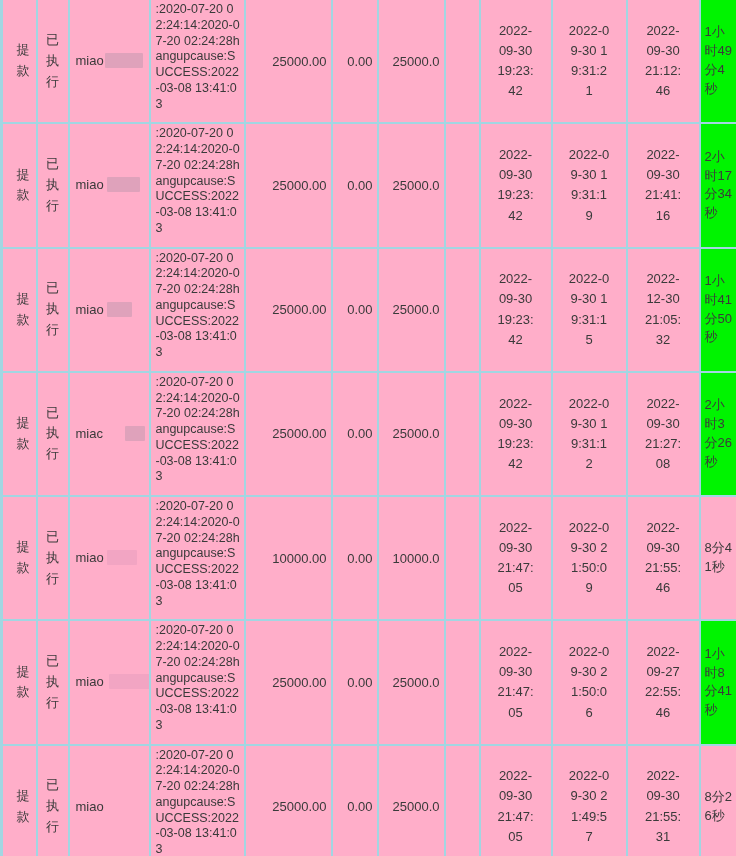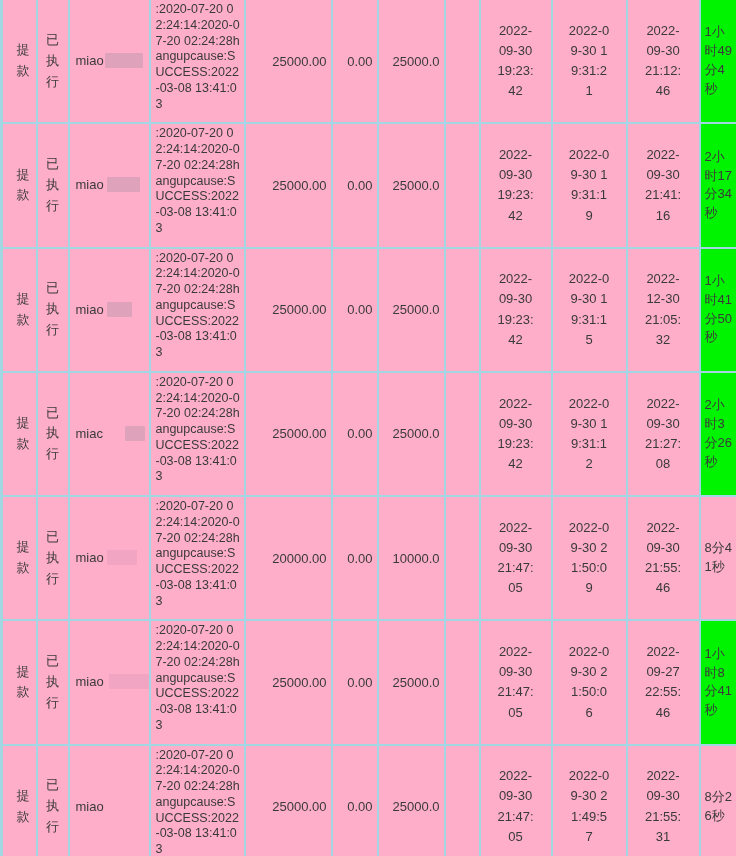--- a/index.html
+++ b/index.html
@@ -125,21 +125,21 @@
           <td class="c-date">2022-09-30 19:23:42</td>
           <td class="c-date">2022-09-30 19:31:12</td>
           <td class="c-date">2022-09-30 21:27:08</td>
           <td class="c-dur is-green">2小时3分26秒</td>
         </tr>
         <tr>
           <td class="c-type">提款</td>
           <td class="c-status">已执行</td>
           <td class="c-user"><span>miao</span><span class="censor light" style="width: 30px; margin-left: 3px;"></span></td>
           <td class="c-detail">:2020-07-20 02:24:14:2020-07-20 02:24:28hangupcause:SUCCESS:2022-03-08 13:41:03</td>
-          <td class="c-num">20000.00</td>
+          <td class="c-num">10000.00</td>
           <td class="c-num">0.00</td>
           <td class="c-num">10000.0</td>
           <td></td>
           <td class="c-date">2022-09-30 21:47:05</td>
           <td class="c-date">2022-09-30 21:50:09</td>
           <td class="c-date">2022-09-30 21:55:46</td>
           <td class="c-dur">8分41秒</td>
         </tr>
         <tr>
           <td class="c-type">提款</td>

